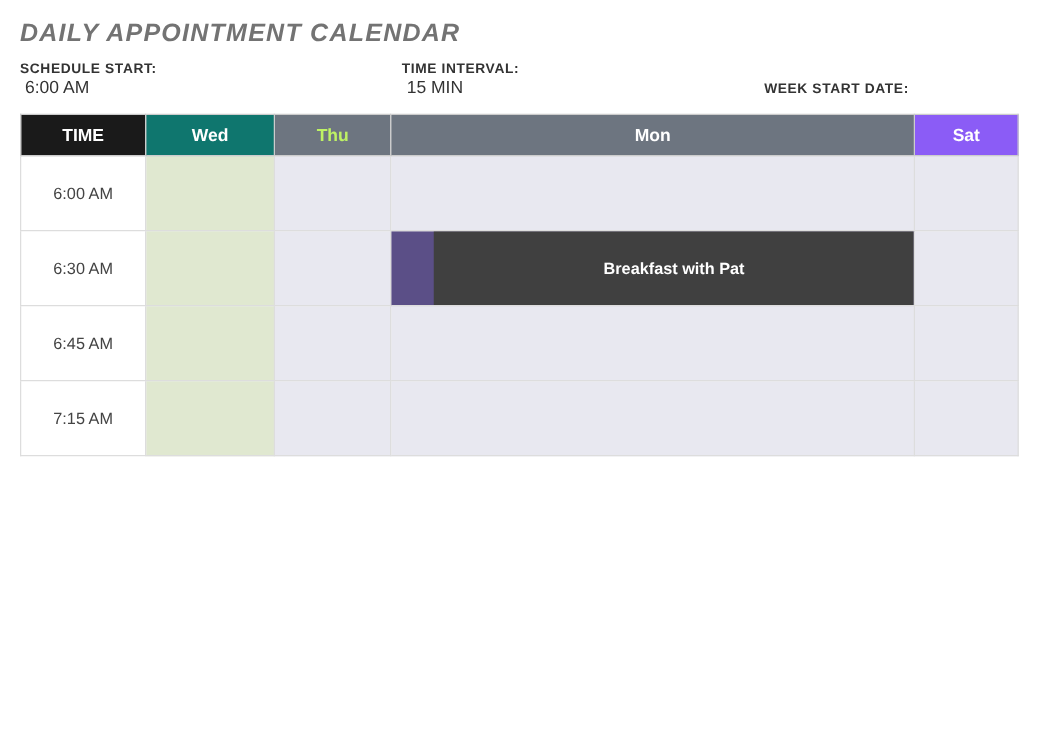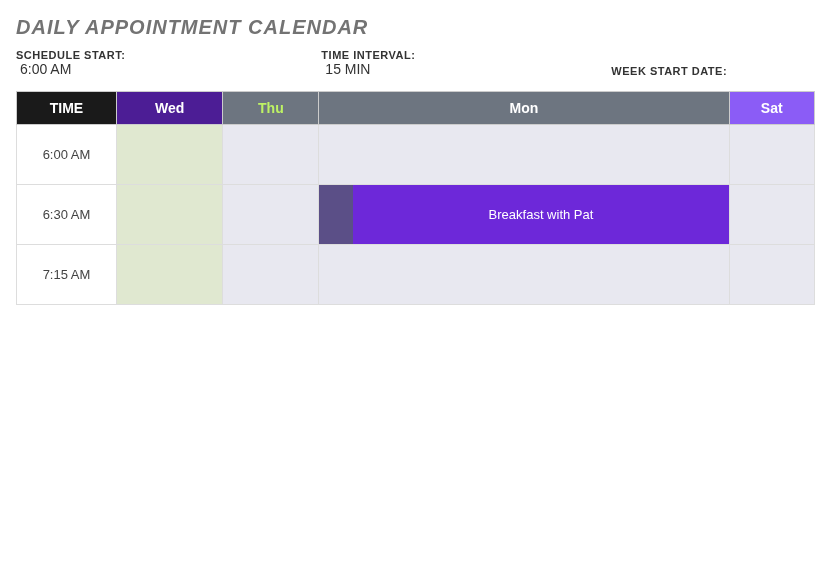--- a/index.html
+++ b/index.html
@@ -69,21 +69,21 @@
       border: 1px solid #ccc;
     }
 
     .th-time {
       background: #1a1a1a;
       color: #fff;
       width: 100px;
     }
 
     .th-wed {
-      background: #4c1d95;
+      background: #0f766e;
       color: #fff;
     }
 
     .th-thu {
       background: #6d7580;
       color: #bef264;
     }
 
     .th-fri {
       background: #6d7580;
@@ -125,23 +125,23 @@
 
     .td-fri {
       background: #e8e8f0;
     }
 
     .td-sat {
       background: #e8e8f0;
     }
 
     .appointment-cell {
-      background: #6d28d9;
-      color: #fff;
-      font-weight: 400;
+      background: #404040;
+      color: #fff;
+      font-weight: 700;
       font-size: 13px;
       padding: 8px 4px;
       height: 100%;
       display: flex;
       align-items: center;
       justify-content: center;
       margin-left: 34px;
     }
   </style>
 </head>
@@ -185,20 +185,27 @@
       <tr>
         <td class="td-time">6:30 AM</td>
         <td class="td-wed"></td>
         <td class="td-thu"></td>
         <td class="td-fri" style="padding: 0px; background: rgb(91, 79, 135);">
           <div class="appointment-cell">Breakfast with Pat</div>
         </td>
         <td class="td-sat"></td>
       </tr>
       <tr>
+        <td class="td-time">6:45 AM</td>
+        <td class="td-wed"></td>
+        <td class="td-thu"></td>
+        <td class="td-fri" style="padding: 0px;"></td>
+        <td class="td-sat"></td>
+      </tr>
+      <tr>
         <td class="td-time">7:15 AM</td>
         <td class="td-wed"></td>
         <td class="td-thu"></td>
         <td class="td-fri" style="padding: 0px;"></td>
         <td class="td-sat"></td>
       </tr>
     </tbody>
 </table>
 
 </body></html>

